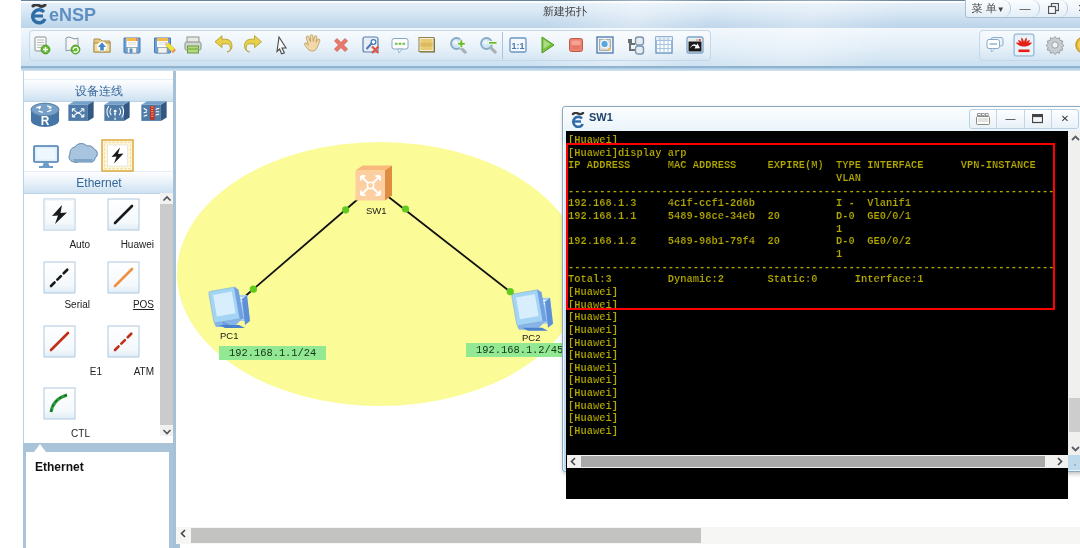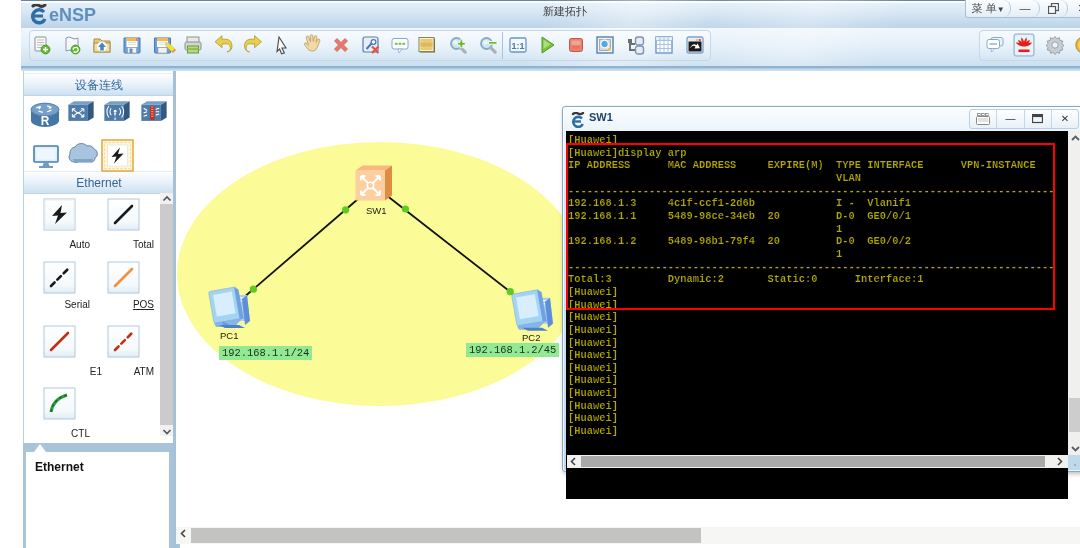--- a/index.html
+++ b/index.html
@@ -27,21 +27,21 @@
 #tgrp2 { left:958px; top:30px; width:118px; height:31px; border:1px solid #c4d8e8; border-radius:4px;
   background:linear-gradient(180deg,rgba(255,255,255,.5),rgba(255,255,255,0)); }
 #tsep { left:481px; top:32px; width:1px; height:27px; background:#a9c4da; }
 
 
 #sidebar { left:2px; top:71px; width:150px; height:477px; background:#fff; border-left:1px solid #b9d1e4; }
 .shead { position:absolute; left:0; width:150px; height:23px; text-align:center;
   background:linear-gradient(180deg,#fefeff 0%,#e8f1f9 50%,#cde1f1 100%);
   border-top:1px solid #e4eef7; border-bottom:1px solid #bdd5e7;
   font-size:12px; color:#336699; line-height:22px; }
-#shead1 { top:2px; }
+#shead1 { top:8px; }
 #shead2 { top:100px; }
 #connarea { left:0; top:124px; width:148px; height:248px; background:#fff; }
 .connlbl { position:absolute; font-size:10px; color:#222; width:60px; text-align:right; }
 #sscroll { left:136px; top:122px; width:14px; height:243px; background:#f1f1f0; }
 #sscroll .sthumb { position:absolute; left:0; top:11px; width:14px; height:221px; background:#cbcbcb; }
 #sscroll .sarr { position:absolute; left:0; width:14px; height:11px; color:#444; font-size:8px; text-align:center; line-height:11px; background:#f1f1f0; }
 #descblue { left:-1px; top:372px; width:157px; height:105px; background:#a9c3d8; }
 #descpanel { left:2px; top:381px; width:143px; height:96px; background:#fff; }
 #descnotch { left:10px; top:373px; width:0; height:0; border-left:6px solid transparent; border-right:6px solid transparent; border-bottom:8px solid #fff; }
 #desc-title { left:11px; top:389px; font-size:12px; font-weight:bold; color:#111; }
@@ -53,21 +53,21 @@
 #vthumb { left:1069px; top:88px; width:11px; height:100px; background:#cdcdcd; }
 #vup { left:1069px; top:72px; width:11px; height:15px; background:#f0f0ef; color:#555; font-size:8px; text-align:center; line-height:15px; }
 #vdown { left:1069px; top:528px; width:11px; height:16px; background:#f0f0ef; color:#555; font-size:8px; text-align:center; line-height:16px; }
 #hscroll { left:155px; top:527px; width:914px; height:17px; background:#f6f6f5; }
 #hthumb { left:170px; top:528px; width:510px; height:15px; background:#c3c3c2; }
 #hleft { left:155px; top:527px; width:14px; height:17px; color:#555; font-size:9px; text-align:center; line-height:17px; }
 #hright { left:1062px; top:527px; width:14px; height:17px; color:#555; font-size:9px; text-align:center; line-height:17px; }
 
 #ellipse { left:156px; top:142px; width:406px; height:264px; background:#fbfb98; border-radius:50%; }
 .nodelbl { position:absolute; font-size:9.5px; color:#1a1a1a; }
-.iplbl { position:absolute; background:#93e993; font-family:"Liberation Mono",monospace; font-size:10.4px; color:#143214; padding:1px 3px; }
+.iplbl { position:absolute; background:#93e993; font-family:"Liberation Mono",monospace; font-size:10.4px; color:#143214; padding:1px 10px; }
 
 
 #term { left:541px; top:106px; width:524px; height:366px;
   background:linear-gradient(180deg,#fafdfe 0%,#e8f2fa 8%,#d2e5f3 30%,#bdd9ec 100%);
   border:1px solid #8aa8c0; border-radius:3px;
   box-shadow:0 0 0 1px rgba(255,255,255,.7) inset, 1px 2px 4px rgba(0,0,0,.25); }
 #term-title { position:absolute; left:26px; top:4px; font-size:11px; font-weight:bold; color:#1f4469; }
 #term-btns { position:absolute; right:6px; top:2px; width:110px; height:20px; display:flex;
   background:linear-gradient(180deg,#fdfeff,#e8f1f8); border:1px solid #b9cfe2; border-radius:3px; }
 #term-btns .tb { flex:1; border-right:1px solid #c5d7e6; text-align:center; font-size:10px; color:#333; line-height:18px; }
@@ -390,21 +390,21 @@
         <rect width="31" height="31" fill="url(#gbtn)" stroke="#b0cadf"></rect>
         <path d="M7,24 L24,7" stroke="#c03018" stroke-width="2.6" stroke-linecap="round" stroke-dasharray="5,4"></path>
       </g>
       <g transform="translate(20,196)">
         <rect width="31" height="31" fill="url(#gbtn)" stroke="#b0cadf"></rect>
         <path d="M7,24 Q9,11 23,7" stroke="#2a9a3a" stroke-width="3" fill="none"></path>
         <path d="M7,24 Q9,11 23,7" stroke="#1a5a22" stroke-width="1.2" fill="none" stroke-dasharray="2.5,3"></path>
       </g>
     </svg>
     <div class="connlbl" style="left:6px; top:168px;">Auto</div>
-    <div class="connlbl" style="left:70px; top:168px;">Total</div>
+    <div class="connlbl" style="left:70px; top:168px;">Huawei</div>
     <div class="connlbl" style="left:6px; top:228px;">Serial</div>
     <div class="connlbl" style="left:70px; top:228px;text-decoration:underline;">POS</div>
     <div class="connlbl" style="left:18px; top:295px;">E1</div>
     <div class="connlbl" style="left:70px; top:295px;">ATM</div>
     <div class="connlbl" style="left:6px; top:357px;">CTL</div>
     <div class="abs" id="sscroll">
         <div class="sthumb"></div>
         <div class="sarr" style="top:0">
           <svg width="12" height="10" style="display:block;margin:1px auto 0">
             <path d="M2.5,6.5 L6,3 L9.5,6.5" stroke="#50565c" stroke-width="1.7" fill="none"></path>

